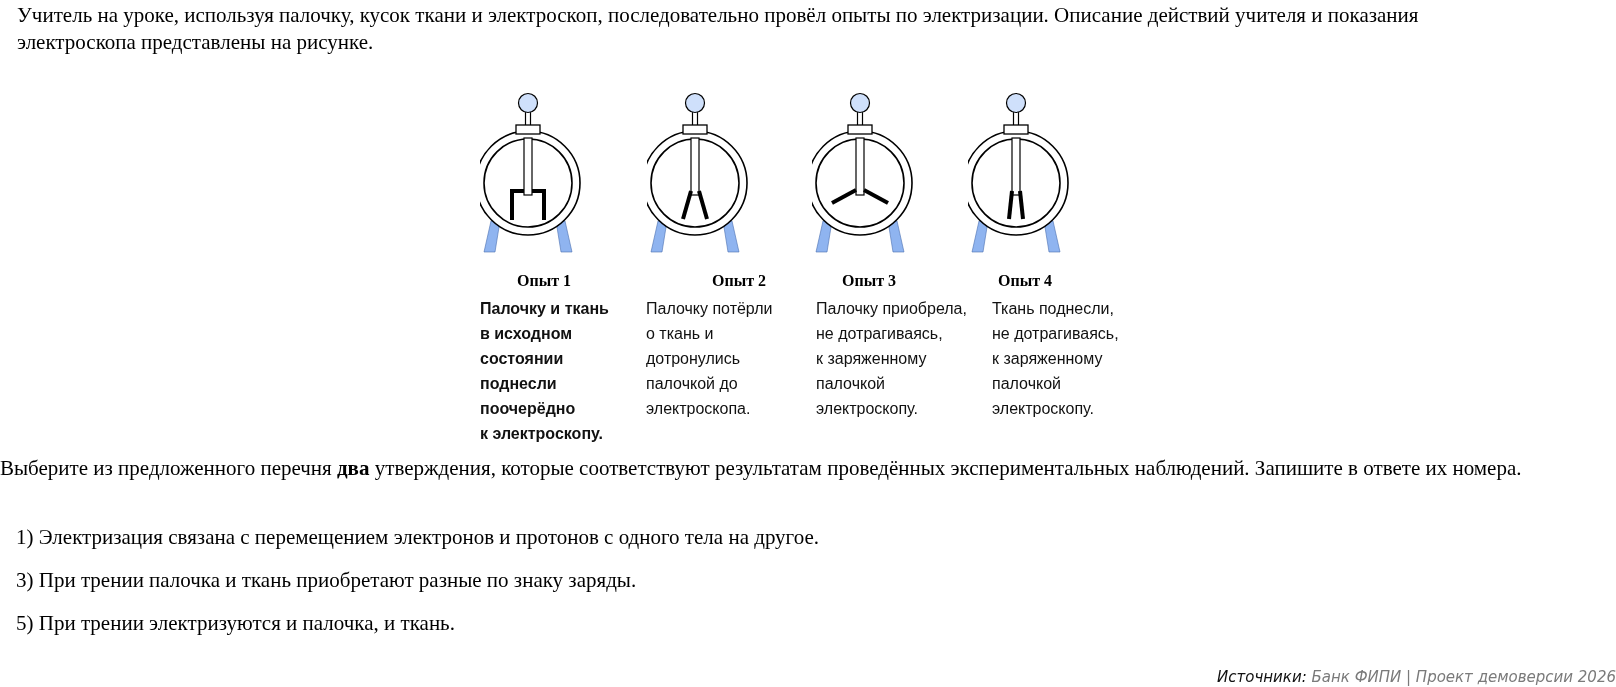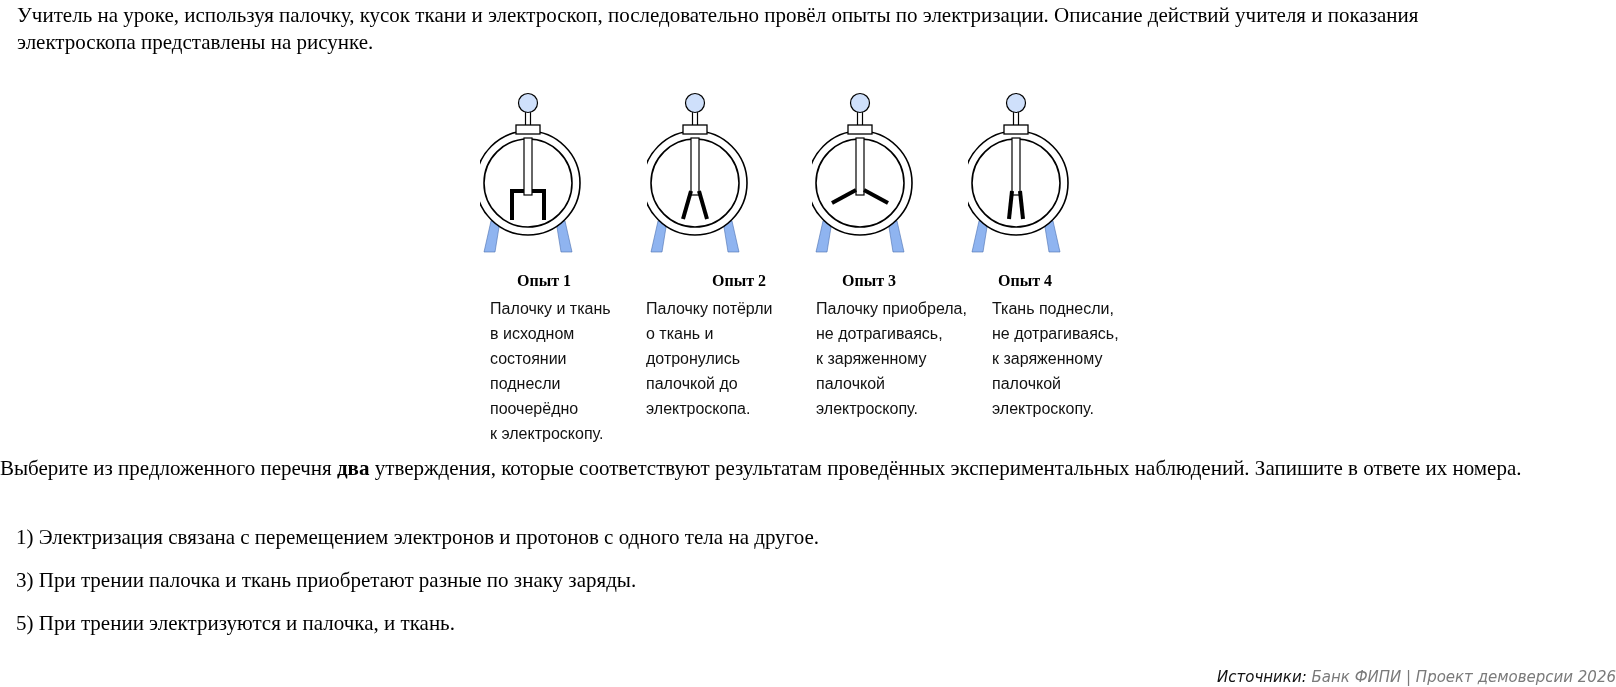--- a/index.html
+++ b/index.html
@@ -45,21 +45,21 @@
       <circle cx="48" cy="93" r="52" fill="#fff" stroke="#000" stroke-width="1.6"></circle>
       <circle cx="48" cy="93" r="44" fill="#fff" stroke="#000" stroke-width="1.6"></circle>
       <rect x="45.5" y="16" width="5" height="20" fill="#fff" stroke="#000" stroke-width="1.2"></rect>
       <circle cx="48" cy="13" r="9.5" fill="#cfe0fb" stroke="#000" stroke-width="1.2"></circle>
       <rect x="36" y="35" width="24" height="9" fill="#fff" stroke="#000" stroke-width="1.3"></rect>
       <rect x="44" y="48" width="8" height="57" fill="#fff" stroke="#000" stroke-width="1.2"></rect>
       <polyline points="32,130 32,101 44,101" fill="none" stroke="#000" stroke-width="4"></polyline>
       <polyline points="52,101 64,101 64,130" fill="none" stroke="#000" stroke-width="4"></polyline>
     </svg>
     <div class="exp-title" style="left:37px;">Опыт 1</div>
-    <p class="exp-desc" style="left:10px;">Палочку и ткань
+    <p class="exp-desc" style="left:0;font-weight:bold;">Палочку и ткань
 в исходном
 состоянии
 поднесли
 поочерёдно
 к электроскопу.</p>
   </div>
 
   <div class="exp" style="left:647px;">
     <svg width="110" height="165" viewBox="0 0 110 165">
       <polygon points="11,131 20,131 15,162 4,162" fill="#8fb4f0" stroke="#4a6fb0" stroke-width="0.6"></polygon>

